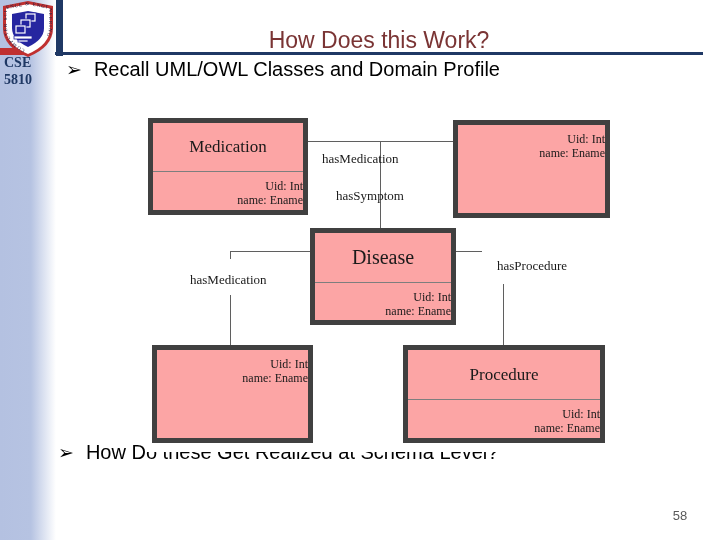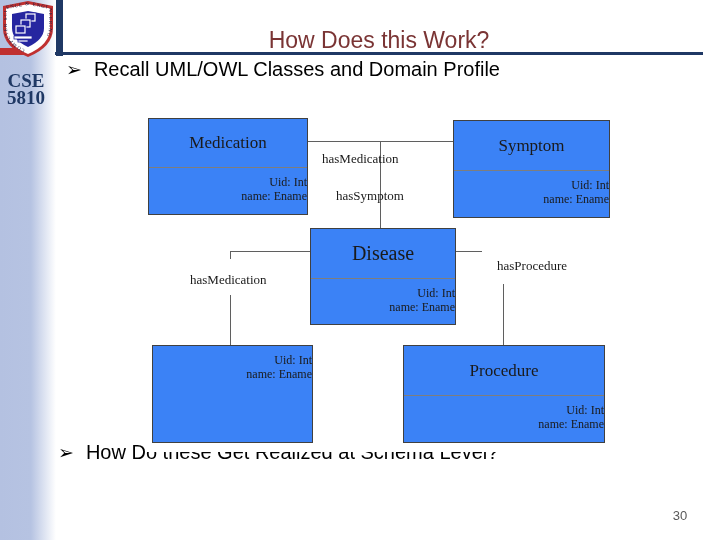--- a/index.html
+++ b/index.html
@@ -9,23 +9,23 @@
   }
   
   .sidebar{
     position:absolute; left:0; top:0; width:56px; height:540px;
     background:linear-gradient(to right,#b4c1e1 0%,#b6c3e2 55%,#ffffff 100%);
   }
   
   .logo-wrap{position:absolute; left:0; top:0; width:64px; height:58px;}
   
   .course-code{
-    position:absolute; left:4px; top:72px; width:44px;
-    text-align:center; font-family:"Liberation Serif", serif;
-    font-weight:bold; color:#1f3864; font-size:19px; line-height:17px;
+    position:absolute; left:4px; top:54px; width:44px;
+    text-align:left; font-family:"Liberation Serif", serif;
+    font-weight:bold; color:#1f3864; font-size:14px; line-height:17px;
   }
   
   .title{
     position:absolute; left:55px; top:27px; width:648px;
     text-align:center; font-size:23px; color:#7a3434; letter-spacing:0px;
   }
   .title-rule{
     position:absolute; left:55px; top:52px; width:648px; height:3px;
     background:#1f3864;
   }
@@ -34,21 +34,21 @@
   .bullet .glyph{display:inline-block; margin-right:12px; font-size:19px;}
   .bullet-1{left:66px; top:58px;}
   .bullet-2{left:58px; top:441px; z-index:1;}
   
   .diagram-img{
     position:absolute; left:145px; top:110px; width:515px; height:342px;
     background:#ffffff; z-index:2;
   }
   .diagram-layer{position:absolute; left:0; top:0; width:720px; height:540px; z-index:3; pointer-events:none;}
   .uml-box{
-    position:absolute; background:#3b82f6; border:1px solid #404040;
+    position:absolute; background:#fca5a5; border:5px solid #404040;
     font-family:"Liberation Serif", serif; color:#1a1a1a; box-sizing:border-box;
   }
   .uml-title{
     display:flex; align-items:center; justify-content:center;
     border-bottom:1px solid #7e7e7e; font-size:17px;
   }
   .uml-title.big{font-size:20px;}
   .uml-attrs{text-align:right; font-size:12px; line-height:14px; padding-top:7px;}
   .box-medication{left:148px; top:118px; width:160px; height:97px;}
   .box-medication .uml-title{height:48px;}
@@ -143,21 +143,20 @@
 
     <div class="uml-box box-medication">
       <div class="uml-title">Medication</div>
       <div class="uml-attrs">
         <div>Uid: Int</div>
         <div>name: Ename</div>
       </div>
     </div>
 
     <div class="uml-box box-symptom">
-      <div class="uml-title">Symptom</div>
       <div class="uml-attrs">
         <div>Uid: Int</div>
         <div>name: Ename</div>
       </div>
     </div>
 
     <div class="uml-box box-disease">
       <div class="uml-title big">Disease</div>
       <div class="uml-attrs">
         <div>Uid: Int</div>
@@ -175,15 +174,15 @@
     <div class="uml-box box-procedure">
       <div class="uml-title">Procedure</div>
       <div class="uml-attrs">
         <div>Uid: Int</div>
         <div>name: Ename</div>
       </div>
     </div>
 
   </div>
 
-  <div class="page-number">30</div>
+  <div class="page-number">58</div>
 
 </div>
 
 </body></html>

